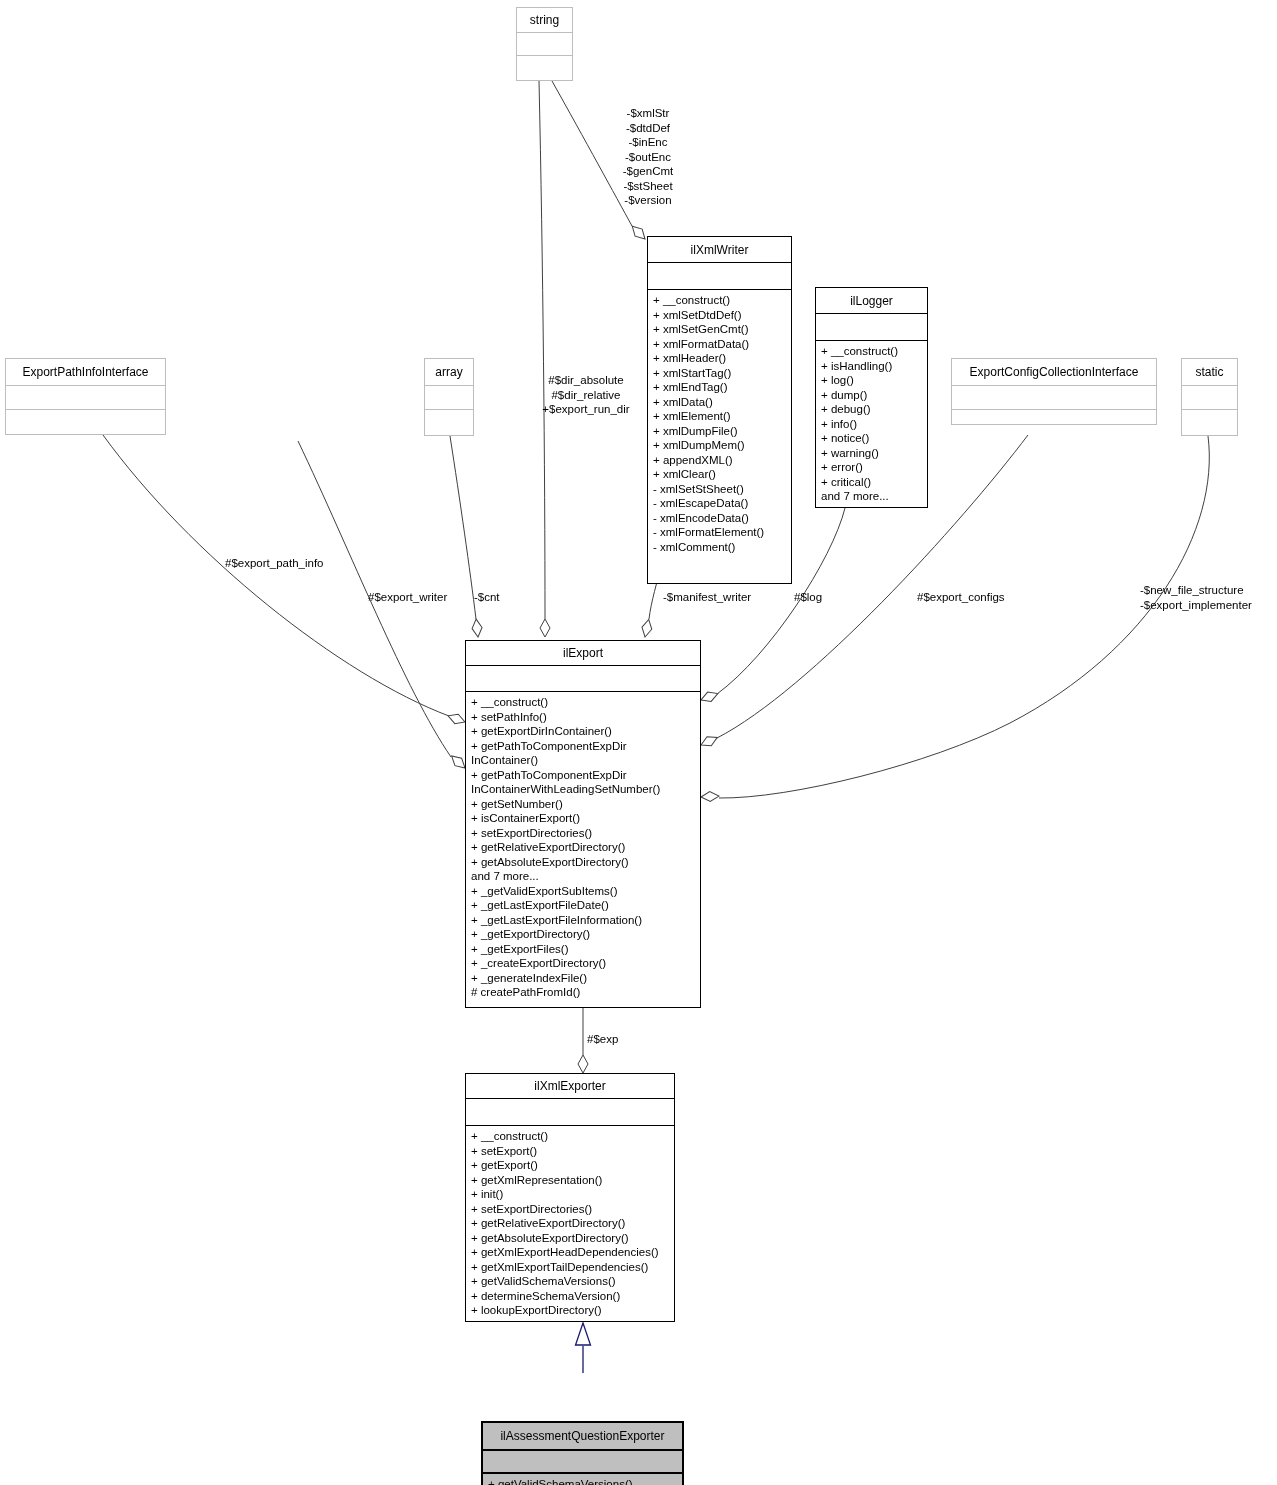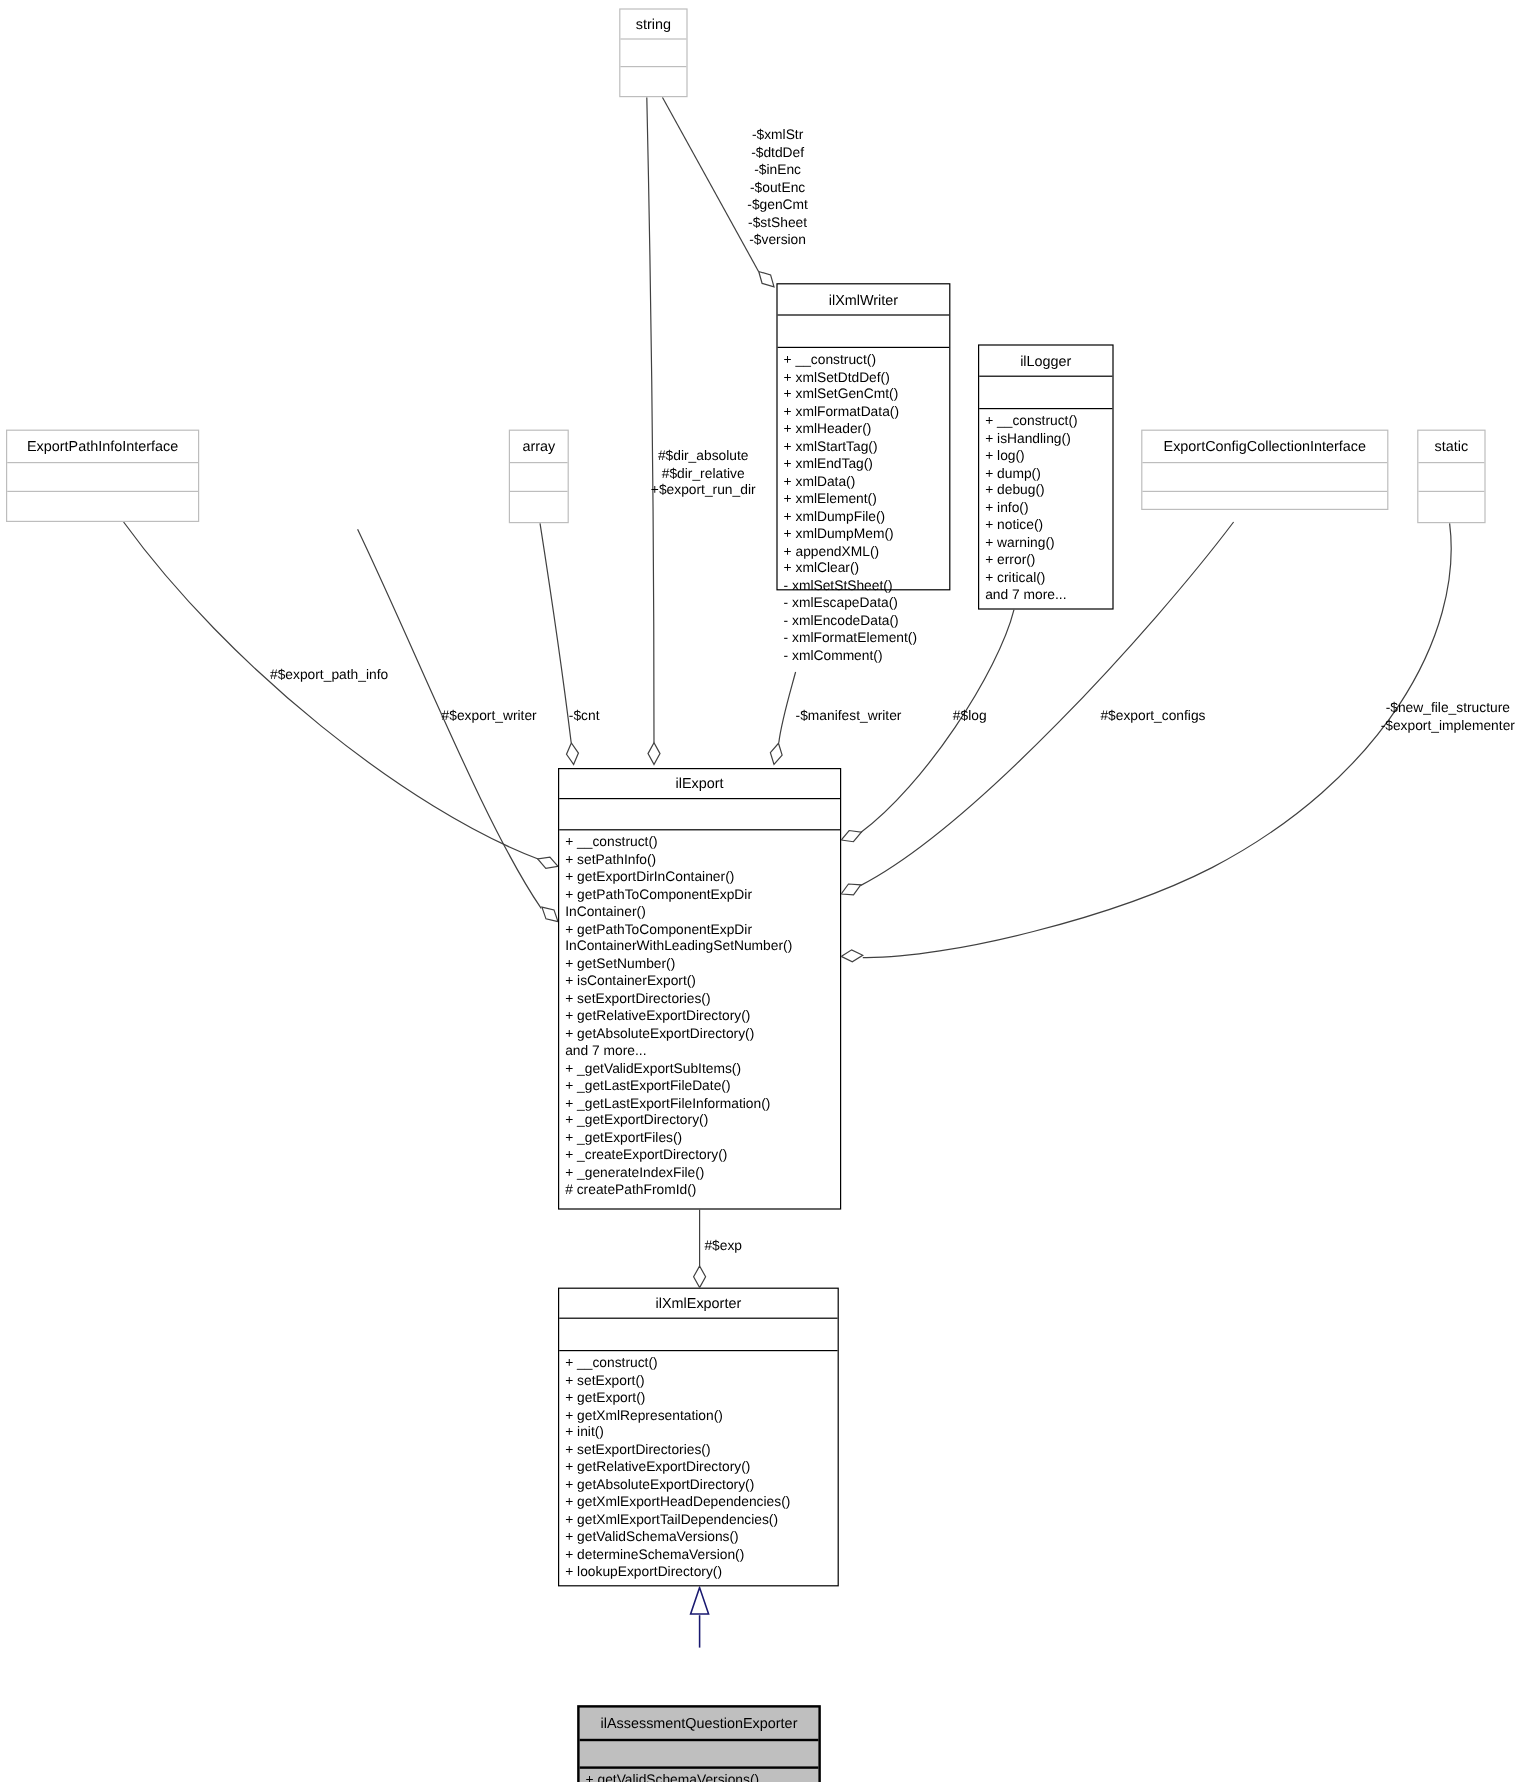--- a/index.html
+++ b/index.html
@@ -11,21 +11,21 @@
   .class-box.dark{--bc:#000;}
   .class-box.highlight{--bc:#000;border-width:2px;background:#bfbfbf;margin-top:48px;}
   .cb-title{display:flex;align-items:center;justify-content:center;
             font-size:12px;box-sizing:border-box;flex-direction:column;}
   .cb-sec{border-top:1px solid var(--bc);box-sizing:border-box;}
   .cb-methods{padding:3px 4px 2px 5px;}
   .m-line{line-height:14.5px;white-space:nowrap;}
   .t-line{line-height:15px;}
   .edge-label{position:absolute;font-size:11.5px;line-height:14.5px;white-space:nowrap;}
   .edge-label.center{text-align:center;}
-  .edge-label.right{text-align:center;}
+  .edge-label.right{text-align:left;}
 </style>
 </head>
 <body>
 
 <div id="canvas">
 
   <svg class="edges" width="1277" height="1485" viewBox="0 0 1277 1485">
     <g stroke="#404040" fill="none" stroke-width="1">
       <path d="M552,81 C585,140 615,195 632,226"></path>
       <path d="M539,81 C543,260 545,470 545,619"></path>
@@ -75,21 +75,21 @@
       <polygon points="583,1323 575.5,1345 590.5,1345" fill="#ffffff" stroke="#191970" stroke-width="1.3"></polygon>
     </g>
   </svg>
 
   <div class="class-box" style="left:516px;top:7px;width:57px;height:74px;">
     <div class="cb-title" style="height:24px;">string</div>
     <div class="cb-sec" style="height:23px;"></div>
     <div class="cb-sec" style="height:25px;"></div>
   </div>
 
-  <div class="class-box dark" style="left:647px;top:236px;width:145px;height:256px;">
+  <div class="class-box dark" style="left:647px;top:236px;width:145px;height:348px;">
     <div class="cb-title" style="height:25px;">ilXmlWriter</div>
     <div class="cb-sec" style="height:27px;"></div>
     <div class="cb-sec cb-methods">
         <div class="m-line">+ __construct()</div>
         <div class="m-line">+ xmlSetDtdDef()</div>
         <div class="m-line">+ xmlSetGenCmt()</div>
         <div class="m-line">+ xmlFormatData()</div>
         <div class="m-line">+ xmlHeader()</div>
         <div class="m-line">+ xmlStartTag()</div>
         <div class="m-line">+ xmlEndTag()</div>
@@ -171,21 +171,21 @@
         <div class="m-line">+ _getLastExportFileDate()</div>
         <div class="m-line">+ _getLastExportFileInformation()</div>
         <div class="m-line">+ _getExportDirectory()</div>
         <div class="m-line">+ _getExportFiles()</div>
         <div class="m-line">+ _createExportDirectory()</div>
         <div class="m-line">+ _generateIndexFile()</div>
         <div class="m-line"># createPathFromId()</div>
       </div>
   </div>
 
-  <div class="class-box dark" style="left:465px;top:1073px;width:234px;height:249px;">
+  <div class="class-box dark" style="left:465px;top:1073px;width:210px;height:249px;">
     <div class="cb-title" style="height:24px;">ilXmlExporter</div>
     <div class="cb-sec" style="height:27px;"></div>
     <div class="cb-sec cb-methods">
         <div class="m-line">+ __construct()</div>
         <div class="m-line">+ setExport()</div>
         <div class="m-line">+ getExport()</div>
         <div class="m-line">+ getXmlRepresentation()</div>
         <div class="m-line">+ init()</div>
         <div class="m-line">+ setExportDirectories()</div>
         <div class="m-line">+ getRelativeExportDirectory()</div>

